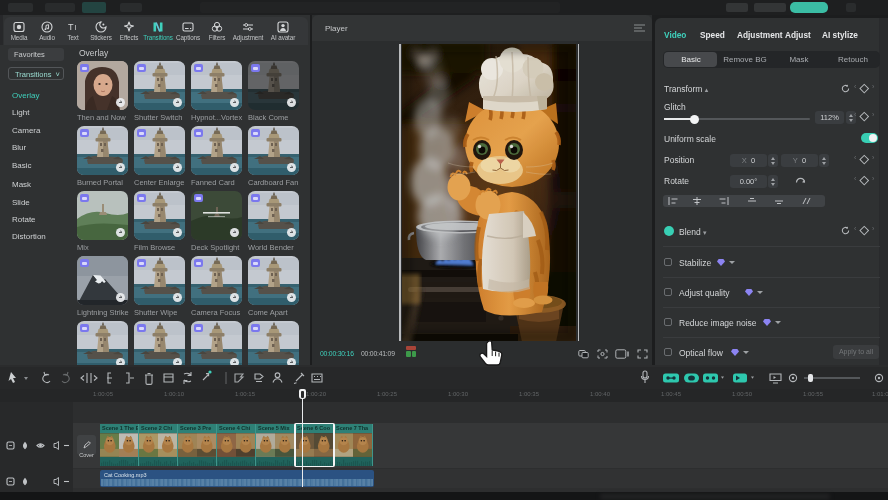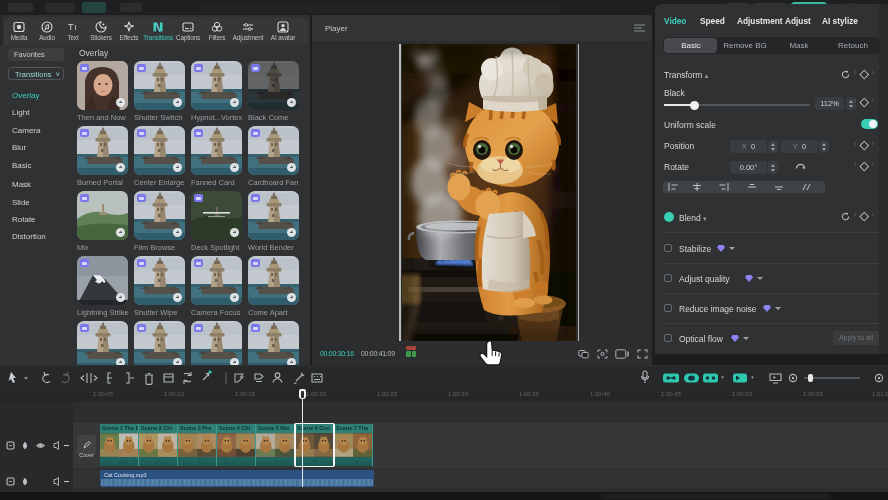--- a/index.html
+++ b/index.html
@@ -25,21 +25,21 @@
 .vip:after{content:"";position:absolute;left:2px;top:2.5px;width:5px;height:3px;background:#d9d8fb;border-radius:1px}
 .dl{position:absolute;right:3px;bottom:3px;width:9px;height:9px;border-radius:50%;background:rgba(235,238,240,.92)}
 .dl:after{content:"";position:absolute;left:3px;top:2px;width:3px;height:5px;background:#5a5d60;clip-path:polygon(0 40%,50% 40%,50% 0,100% 40%,100% 60%,0 60%)}
 
 #player{left:312px;top:15px;width:340px;height:350px;background:#2b2d2e}
 #pheader{position:absolute;left:0;top:0;width:100%;height:26px;background:#323435;border-radius:6px 6px 0 0}
 #ptitle{position:absolute;left:13px;top:9px;font-size:8px;color:#c6c8ca}
 #pbottom{position:absolute;left:0;bottom:0;width:100%;height:22px}
 .tc{position:absolute;top:7px;font-size:6.8px;letter-spacing:-.2px}
 
-#rightpanel{left:655px;top:4px;width:233px;height:350px;background:#2f3132;border-radius:6px 6px 0 0}
+#rightpanel{left:655px;top:18px;width:233px;height:350px;background:#2f3132;border-radius:6px 6px 0 0}
 .rtab{position:absolute;top:12px;font-size:8.3px;font-weight:bold;color:#e6e7e9}
 #seg{position:absolute;left:8px;top:33px;width:217px;height:17px;background:#242628;border-radius:5px}
 .segsel{position:absolute;left:1px;top:1px;width:53px;height:15px;background:#47494c;border-radius:4px}
 .segt{position:absolute;top:4px;font-size:8px;color:#a9acb0;width:54px;text-align:center}
 .rlabel{position:absolute;font-size:8.5px;color:#d4d6d8}
 .inpbox{position:absolute;height:13px;background:#3a3d40;border-radius:3px;color:#cfd1d3;font-size:7.5px;text-align:center}
 .stepper{position:absolute;width:10px;height:13px;background:#3a3d40;border-radius:3px}
 .stepper:before{content:"";position:absolute;left:2.6px;top:2.5px;border-left:2.4px solid transparent;border-right:2.4px solid transparent;border-bottom:3px solid #9ea1a4}
 .stepper:after{content:"";position:absolute;left:2.6px;bottom:2.5px;border-left:2.4px solid transparent;border-right:2.4px solid transparent;border-top:3px solid #9ea1a4}
 .kfdia{position:absolute;width:6.5px;height:6.5px;border:1.2px solid #b4b7ba;transform:rotate(45deg)}
@@ -514,21 +514,21 @@
   </div>
 
   <div class="rlabel" style="left:9px;top:66px">Transform <span style="color:#9a9da1;font-size:7px">▴</span></div>
   <svg class="reseti" style="left:186px;top:66px" width="10" height="10" viewBox="0 0 10 10">
       <path d="M8.5 5a3.5 3.5 0 1 1-1.2-2.6" fill="none" stroke="#b4b7ba" stroke-width="1.2"></path>
       <path d="M7.5 0.6 L7.6 3 L5.4 2.4z" fill="#b4b7ba"></path>
     </svg>
   <span class="kfl" style="left:199px;top:65px">‹</span>
     <div class="kfdia" style="left:206px;top:67px"></div>
     <span class="kfr" style="left:217px;top:65px">›</span>
-  <div class="rlabel" style="left:9px;top:84px">Black</div>
+  <div class="rlabel" style="left:9px;top:84px">Glitch</div>
 
   <div style="position:absolute;left:9px;top:100px;width:146px;height:2px;background:#54575a;border-radius:1px"></div>
   <div style="position:absolute;left:9px;top:100px;width:30px;height:2px;background:#e8e9ea"></div>
   <div style="position:absolute;left:35px;top:96.5px;width:9px;height:9px;border-radius:50%;background:#f2f3f4"></div>
   <div class="inpbox" style="left:160px;top:93px;width:29px;line-height:13px">112%</div>
   <div class="stepper" style="left:191px;top:93px"></div>
   <span class="kfl" style="left:199px;top:93px">‹</span>
     <div class="kfdia" style="left:206px;top:95px"></div>
     <span class="kfr" style="left:217px;top:93px">›</span>
 

